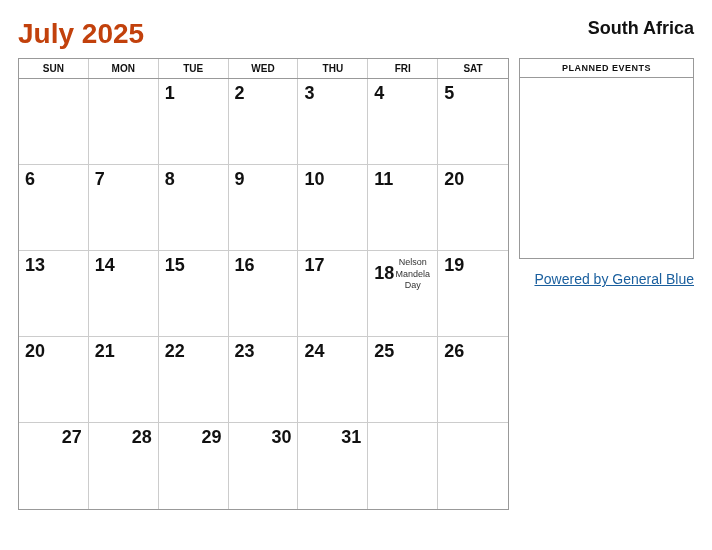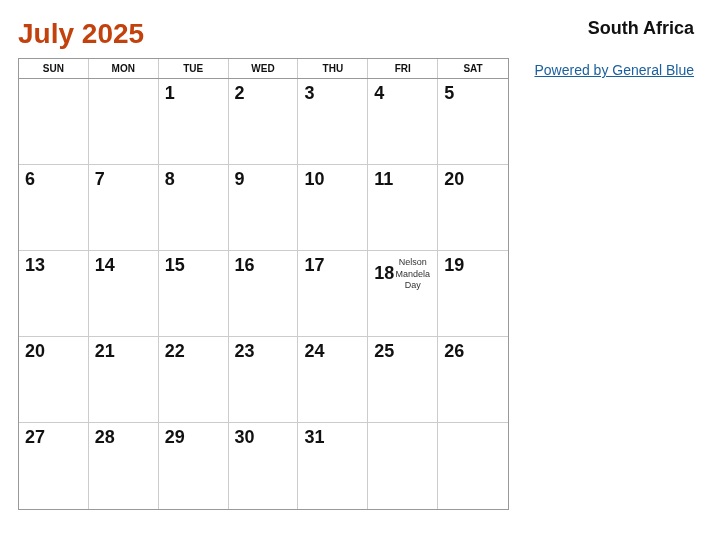--- a/index.html
+++ b/index.html
@@ -65,21 +65,21 @@
       height: 430px;
     }
     .day-cell {
       border-right: 1px solid #ccc;
       border-bottom: 1px solid #ccc;
       padding: 4px 6px;
       position: relative;
       min-height: 80px;
     }
     .day-cell:nth-child(7n) { border-right: none; }
-    .day-cell:nth-child(n+29) { border-bottom: none; }
+    .day-cell:nth-child(n+29) { border-bottom: none; text-align: right; }
     .day-number {
       font-size: 18px;
       font-weight: bold;
       color: #111;
       line-height: 1.2;
     }
     .event-text {
       font-size: 9px;
       color: #333;
       text-align: center;
@@ -189,18 +189,22 @@
         <div class="day-cell" style="border-bottom:none;"><span class="day-number">28</span></div>
         <div class="day-cell" style="border-bottom:none;"><span class="day-number">29</span></div>
         <div class="day-cell" style="border-bottom:none;"><span class="day-number">30</span></div>
         <div class="day-cell" style="border-bottom:none;"><span class="day-number">31</span></div>
         <div class="day-cell" style="border-bottom:none;"></div>
         <div class="day-cell" style="border-right:none; border-bottom:none;"></div>
       </div>
     </div>
 
     <div class="sidebar">
+      <div class="sidebar-box">
+        <div class="sidebar-box-title">PLANNED EVENTS</div>
+        <div class="sidebar-box-content"></div>
+      </div>
       <div class="footer">
         <a href="#">Powered by General Blue</a>
       </div>
     </div>
   </div>
 </div>
 
 </body></html>

